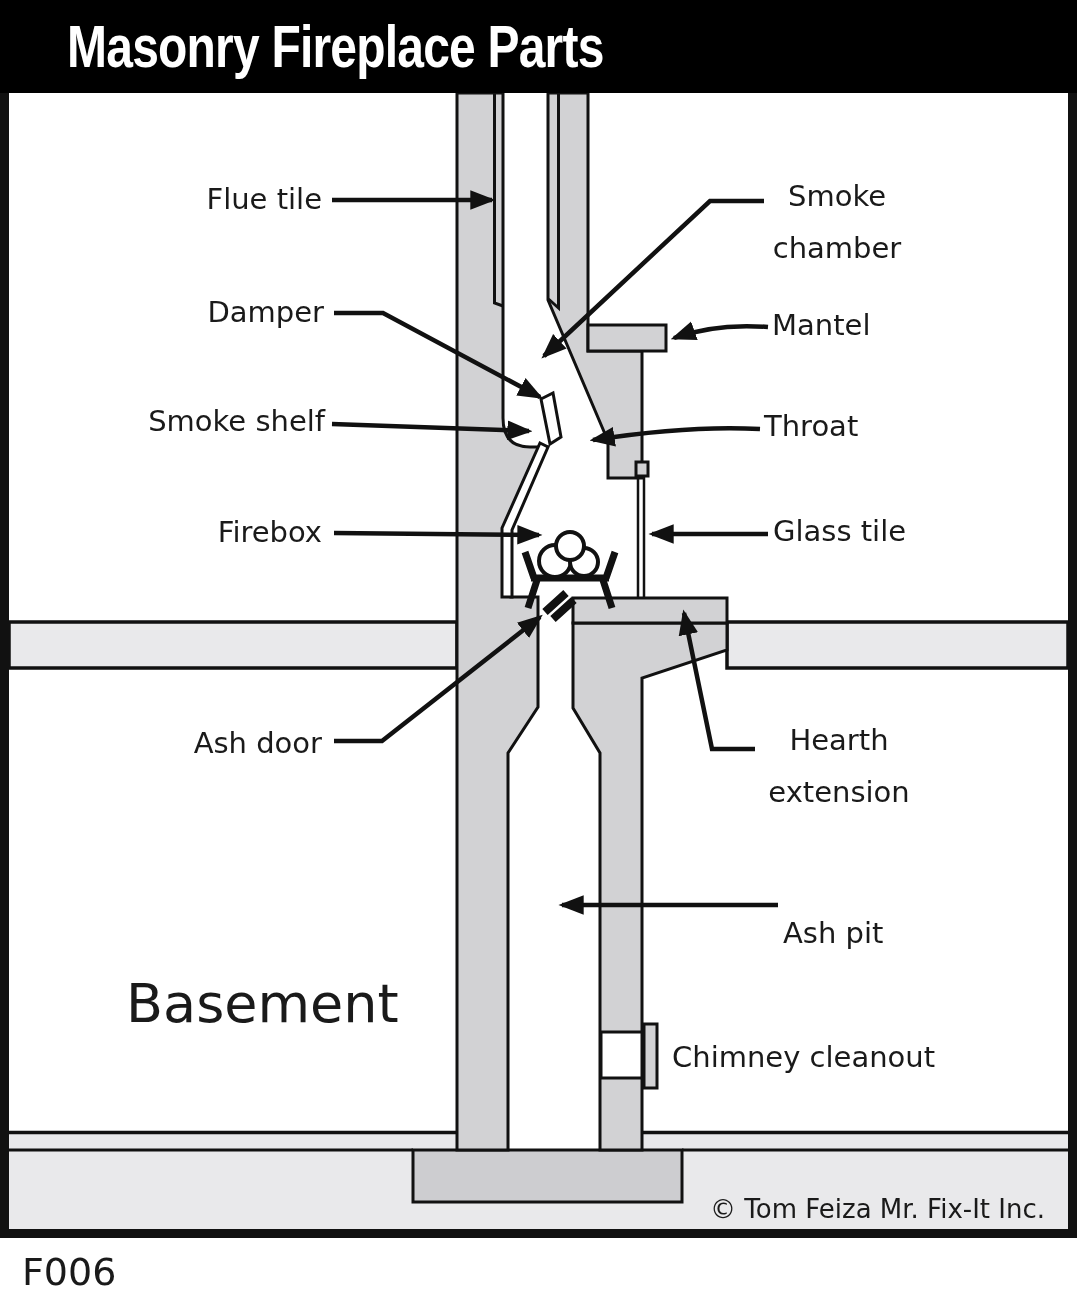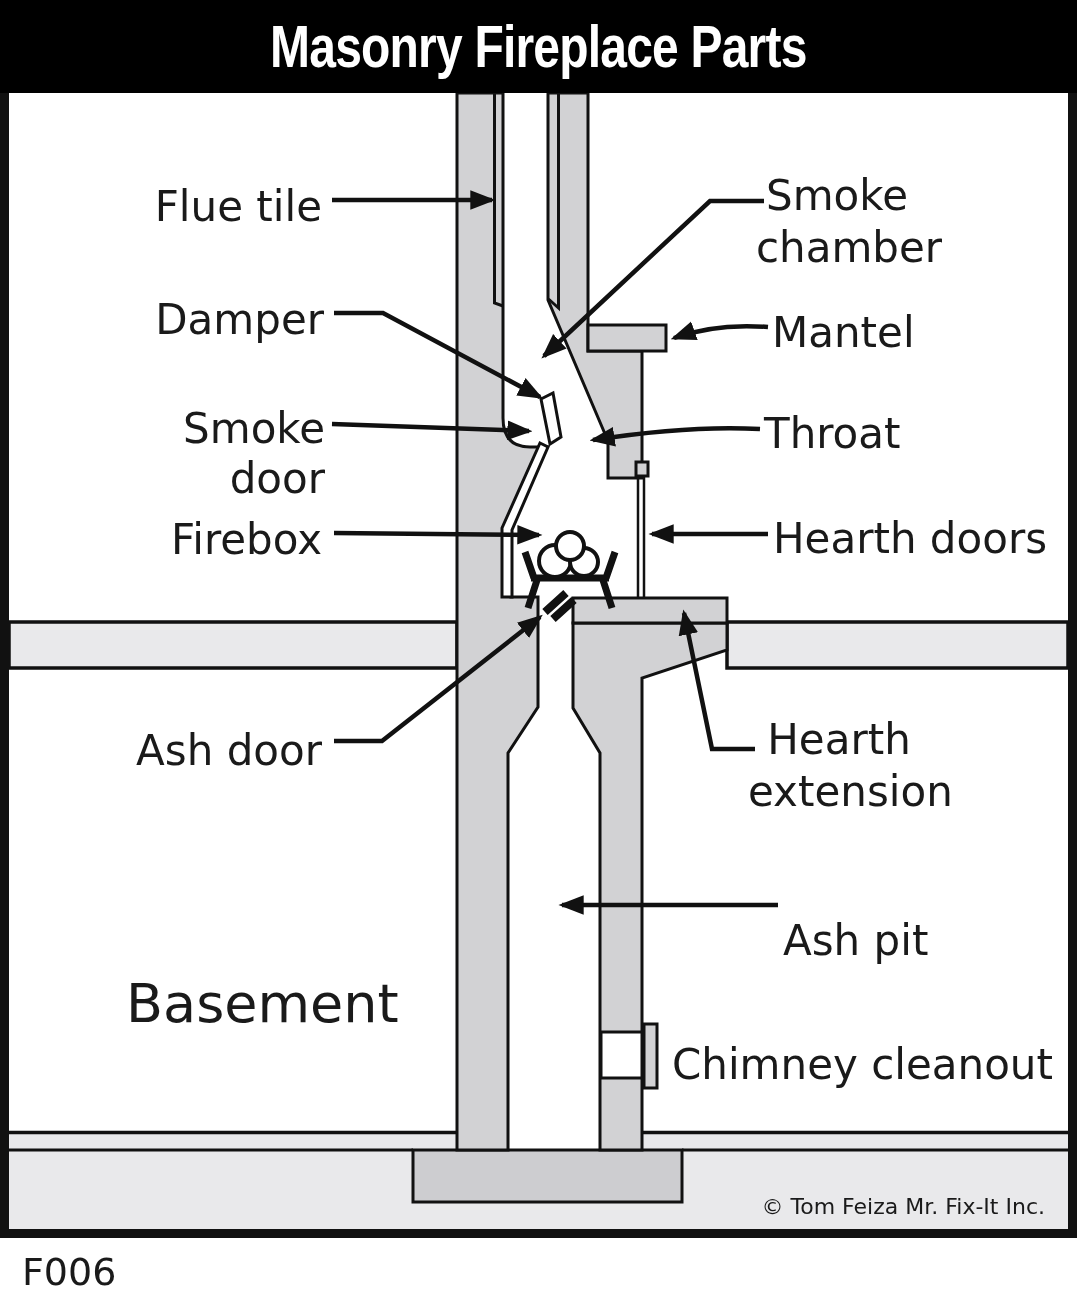--- a/index.html
+++ b/index.html
@@ -2,36 +2,36 @@
 <html style="--masonry: #d2d2d4; --floor_band: #e9e9eb; --footing: #cdcdd0; --line: #111111; --title_bg: #000000; --title_text: #ffffff; --label_text: #1a1a1a;"><head>
 <meta charset="utf-8">
 <style>
   html,body{margin:0;padding:0;background:#fff;}
   .stage{
     position:relative;width:1077px;height:1290px;overflow:hidden;
     background:#fff;font-family:"DejaVu Sans", sans-serif;
   }
   .titlebar{
     position:absolute;left:0;top:0;width:1077px;height:93px;
-    background:var(--title_bg,#000);display:flex;align-items:center;justify-content:center;
+    background:var(--title_bg,#000);display:flex;align-items:center;
   }
   .titletext{
     color:var(--title_text,#fff);font-family:"Liberation Sans", sans-serif;
     font-weight:bold;font-size:60px;letter-spacing:-1px;
     transform:scaleX(0.8);transform-origin:center;white-space:nowrap;
   }
   svg.diagram{position:absolute;left:0;top:0;}
   .lbl{
     position:absolute;color:var(--label_text,#1a1a1a);
-    font-size:42px;line-height:1.2;white-space:nowrap;
+    font-size:29px;line-height:1.2;white-space:nowrap;
   }
   .lbl.right{text-align:right;white-space:normal;}
   .lbl.center{text-align:center;white-space:normal;line-height:52px;}
   .lbl.big{font-size:54px;}
-  .lbl.small{font-size:22px;text-align:right;}
+  .lbl.small{font-size:26px;text-align:right;}
   .lbl.code{font-size:38px;}
   
   .masonry{fill:var(--masonry,#d2d2d4);stroke:var(--line,#111);stroke-width:3;}
   .floor{fill:var(--floor_band,#e9e9eb);stroke:var(--line,#111);stroke-width:3.5;}
   .floorfill{fill:var(--floor_band,#e9e9eb);stroke:none;}
   .footing{fill:var(--footing,#cdcdd0);stroke:var(--line,#111);stroke-width:3;}
   .whitepart{fill:#ffffff;stroke:var(--line,#111);stroke-width:3;}
   .sline{stroke:var(--line,#111);stroke-width:3;fill:none;}
   .sline35{stroke:var(--line,#111);stroke-width:3.5;fill:none;}
   .thin{stroke:var(--line,#111);stroke-width:2.5;fill:none;}
@@ -101,29 +101,29 @@
     <path class="leader" d="M755,749 L712,749 L684,613"></path>
     <path class="leader" d="M778,905 L562,905"></path>
   </svg>
 
   <div class="titlebar">
     <span class="titletext">Masonry Fireplace Parts</span>
   </div>
 
   <div class="lbl right" style="left:92px;top:182px;width:230px;">Flue tile</div>
   <div class="lbl right" style="left:94px;top:295px;width:230px;">Damper</div>
-  <div class="lbl right" style="left:95px;top:404px;width:230px;">Smoke door</div>
+  <div class="lbl right" style="left:95px;top:404px;width:230px;">Smoke shelf</div>
   <div class="lbl right" style="left:92px;top:515px;width:230px;text-align:right;">Firebox</div>
   <div class="lbl right" style="left:92px;top:726px;width:230px;">Ash door</div>
   <div class="lbl big" style="left:126px;top:972px;">Basement</div>
 
   <div class="lbl center" style="left:756px;top:170px;width:162px;">Smoke chamber</div>
   <div class="lbl" style="left:772px;top:308px;">Mantel</div>
   <div class="lbl" style="left:764px;top:409px;">Throat</div>
-  <div class="lbl" style="left:773px;top:514px;">Hearth doors</div>
+  <div class="lbl" style="left:773px;top:514px;">Glass tile</div>
   <div class="lbl center" style="left:748px;top:714px;width:182px;">Hearth extension</div>
   <div class="lbl" style="left:783px;top:916px;">Ash pit</div>
   <div class="lbl" style="left:672px;top:1040px;">Chimney cleanout</div>
 
   <div class="lbl small" style="left:645px;top:1194px;width:400px;">© Tom Feiza Mr. Fix-It Inc.</div>
   <div class="lbl code" style="left:22px;top:1250px;">F006</div>
 
 </div>
 
 </body></html>

